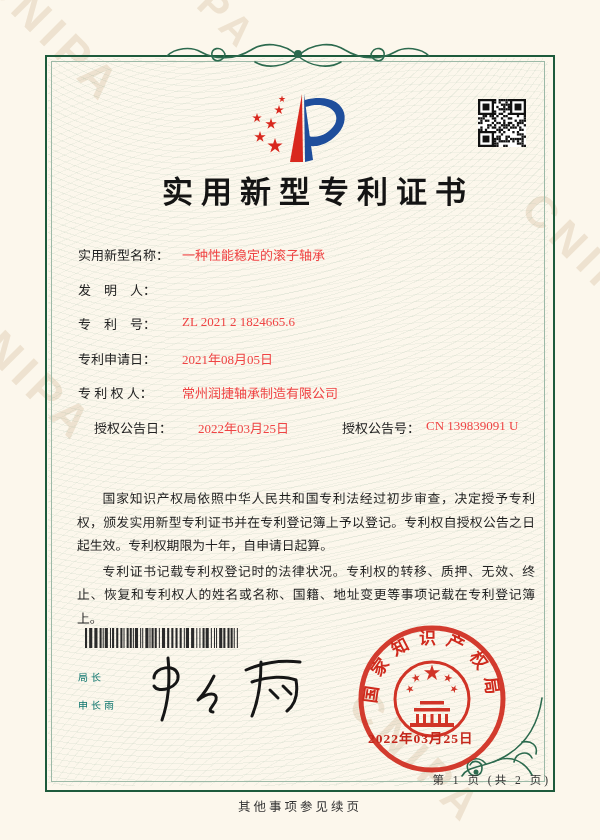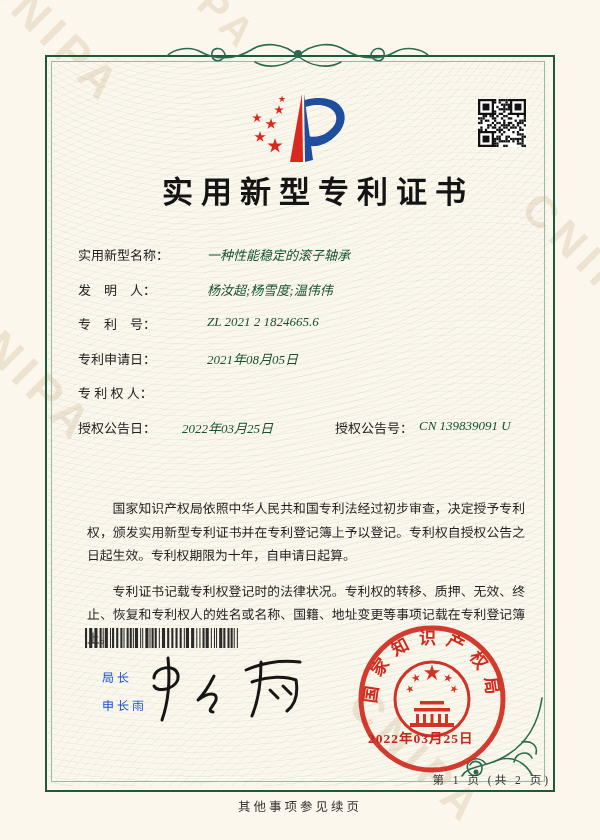--- a/index.html
+++ b/index.html
@@ -25,32 +25,32 @@
     letter-spacing:7px;pointer-events:none;white-space:nowrap;
   }
   .cert-no{position:absolute;left:76px;top:88px;font-size:13px;color:#3b3b3b;letter-spacing:1px;}
   .logo{position:absolute;left:245px;top:88px;}
   .qr{position:absolute;left:478px;top:99px;}
   .title{
     position:absolute;left:18px;top:167px;width:600px;text-align:center;
     font-size:31px;font-weight:bold;letter-spacing:8px;color:#141414;
   }
   .fields{position:absolute;left:78px;top:245px;width:452px;}
-  .field-row{display:flex;align-items:flex-start;height:34.6px;font-size:13px;gap:25px;}
+  .field-row{display:flex;align-items:flex-start;height:34.6px;font-size:13px;}
   .flabel{flex:0 0 104px;color:#222;}
-  .fvalue{color:#14532d;font-style:italic;}
-  .pair{display:flex;}
+  .fvalue{color:#ef4444;}
+  .pair{display:flex;margin-left:16px;}
   .pair.first{flex:0 0 232px;}
   .paras{
     position:absolute;left:75px;top:486px;width:462px;
     font-size:12.8px;line-height:1.84;text-align:justify;color:#1f1f1f;
   }
-  .paras p{margin:12px;text-indent:2em;}
+  .paras p{margin:2px;text-indent:2em;}
   .barcode{position:absolute;left:85px;top:628px;}
-  .signer{position:absolute;left:102px;top:664px;font-size:12px;line-height:28px;letter-spacing:3px;color:#1d4ed8;}
+  .signer{position:absolute;left:78px;top:664px;font-size:10px;line-height:28px;letter-spacing:3px;color:#0f766e;}
   .signature{position:absolute;left:128px;top:648px;}
   .seal{position:absolute;left:352px;top:617px;}
   .seal-date{
     position:absolute;left:368px;top:727px;width:140px;
     font-size:13.5px;color:#c4271c;letter-spacing:1px;font-weight:bold;
   }
   .page-num{position:absolute;left:45px;top:771px;width:506px;text-align:right;font-size:11.5px;letter-spacing:3px;color:#333;}
   .footer-note{position:absolute;left:0;top:796px;width:600px;text-align:center;font-size:12.5px;letter-spacing:3px;color:#333;}
   .ornament-top{position:absolute;left:163px;top:40px;}
   .ornament-corner{position:absolute;left:452px;top:692px;}
@@ -267,32 +267,32 @@
 
   <div class="title">实用新型专利证书</div>
 
   <div class="fields">
     <div class="field-row">
       <span class="flabel">实用新型名称：</span>
       <span class="fvalue">一种性能稳定的滚子轴承</span>
     </div>
     <div class="field-row">
       <span class="flabel">发　明　人：</span>
-      <span class="fvalue">杨汝超;杨雪度;温伟伟</span>
     </div>
     <div class="field-row">
       <span class="flabel">专　利　号：</span>
       <span class="fvalue">ZL 2021 2 1824665.6</span>
     </div>
     <div class="field-row">
       <span class="flabel">专利申请日：</span>
       <span class="fvalue">2021年08月05日</span>
     </div>
     <div class="field-row">
       <span class="flabel">专 利 权 人：</span>
+      <span class="fvalue">常州润捷轴承制造有限公司</span>
     </div>
     <div class="field-row">
       <span class="pair first">
         <span class="flabel">授权公告日：</span>
         <span class="fvalue">2022年03月25日</span>
       </span>
       <span class="pair">
         <span class="flabel" style="flex-basis:84px;">授权公告号：</span>
         <span class="fvalue">CN 139839091 U</span>
       </span>

